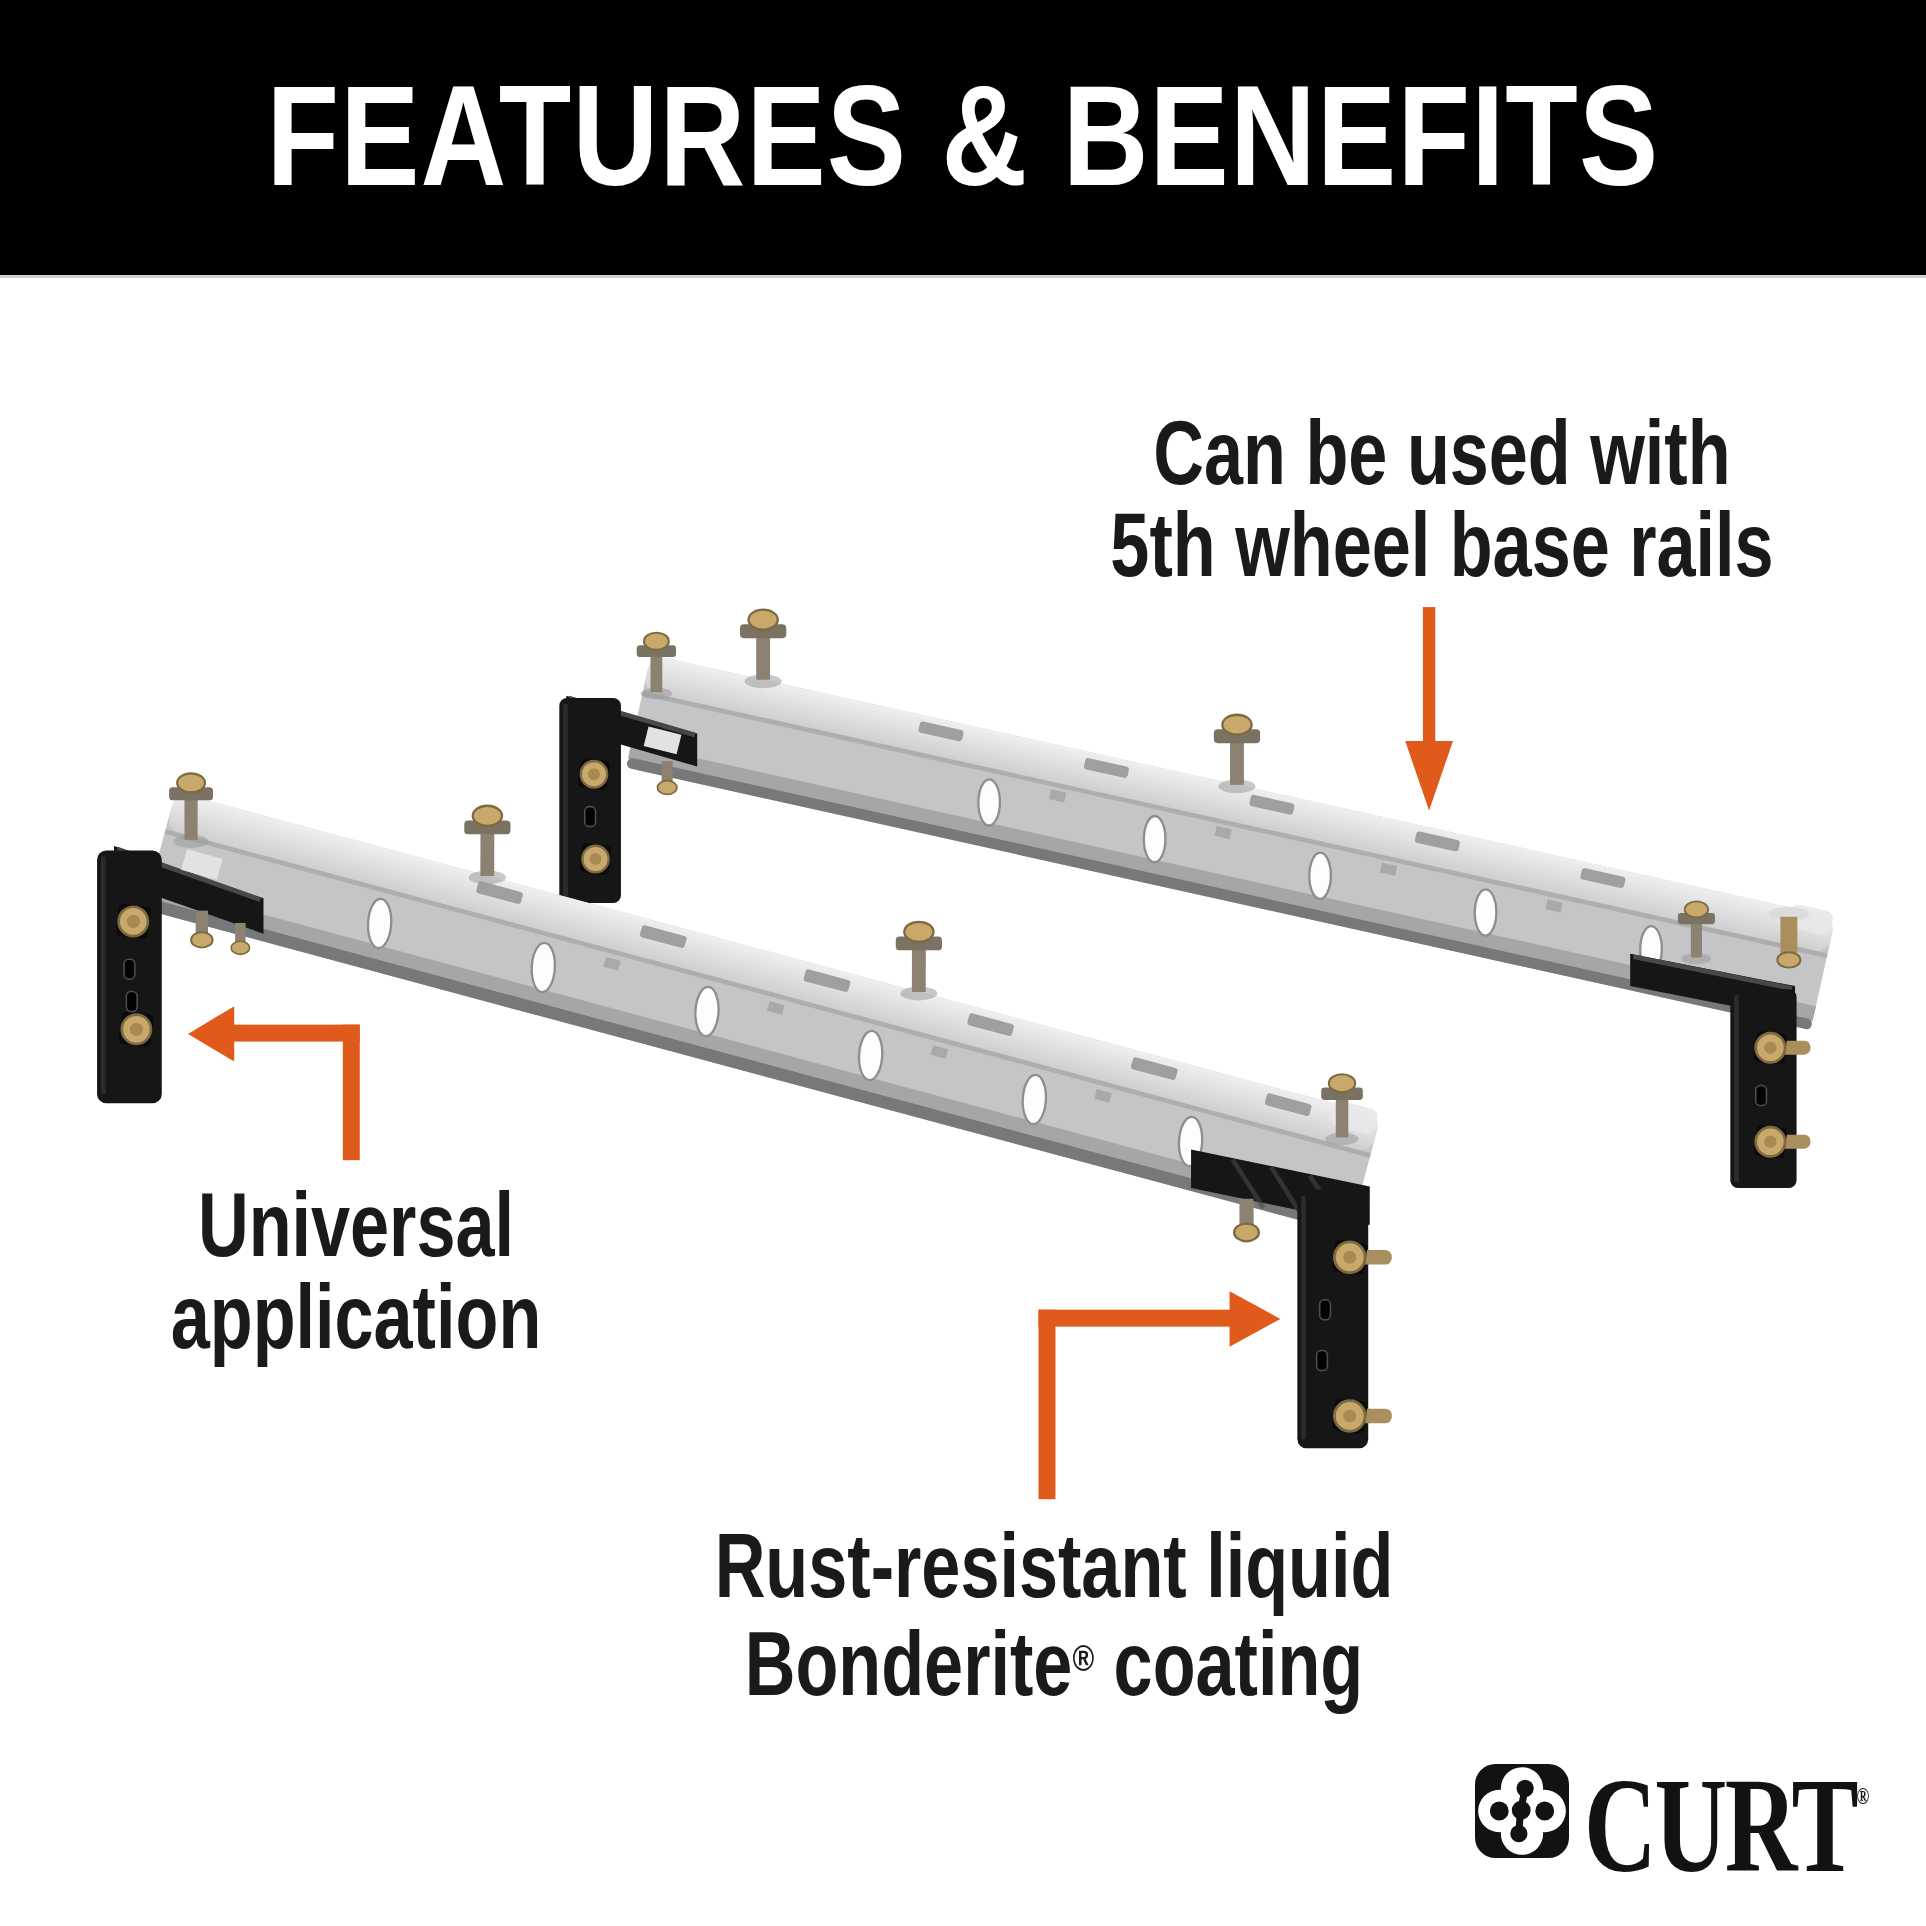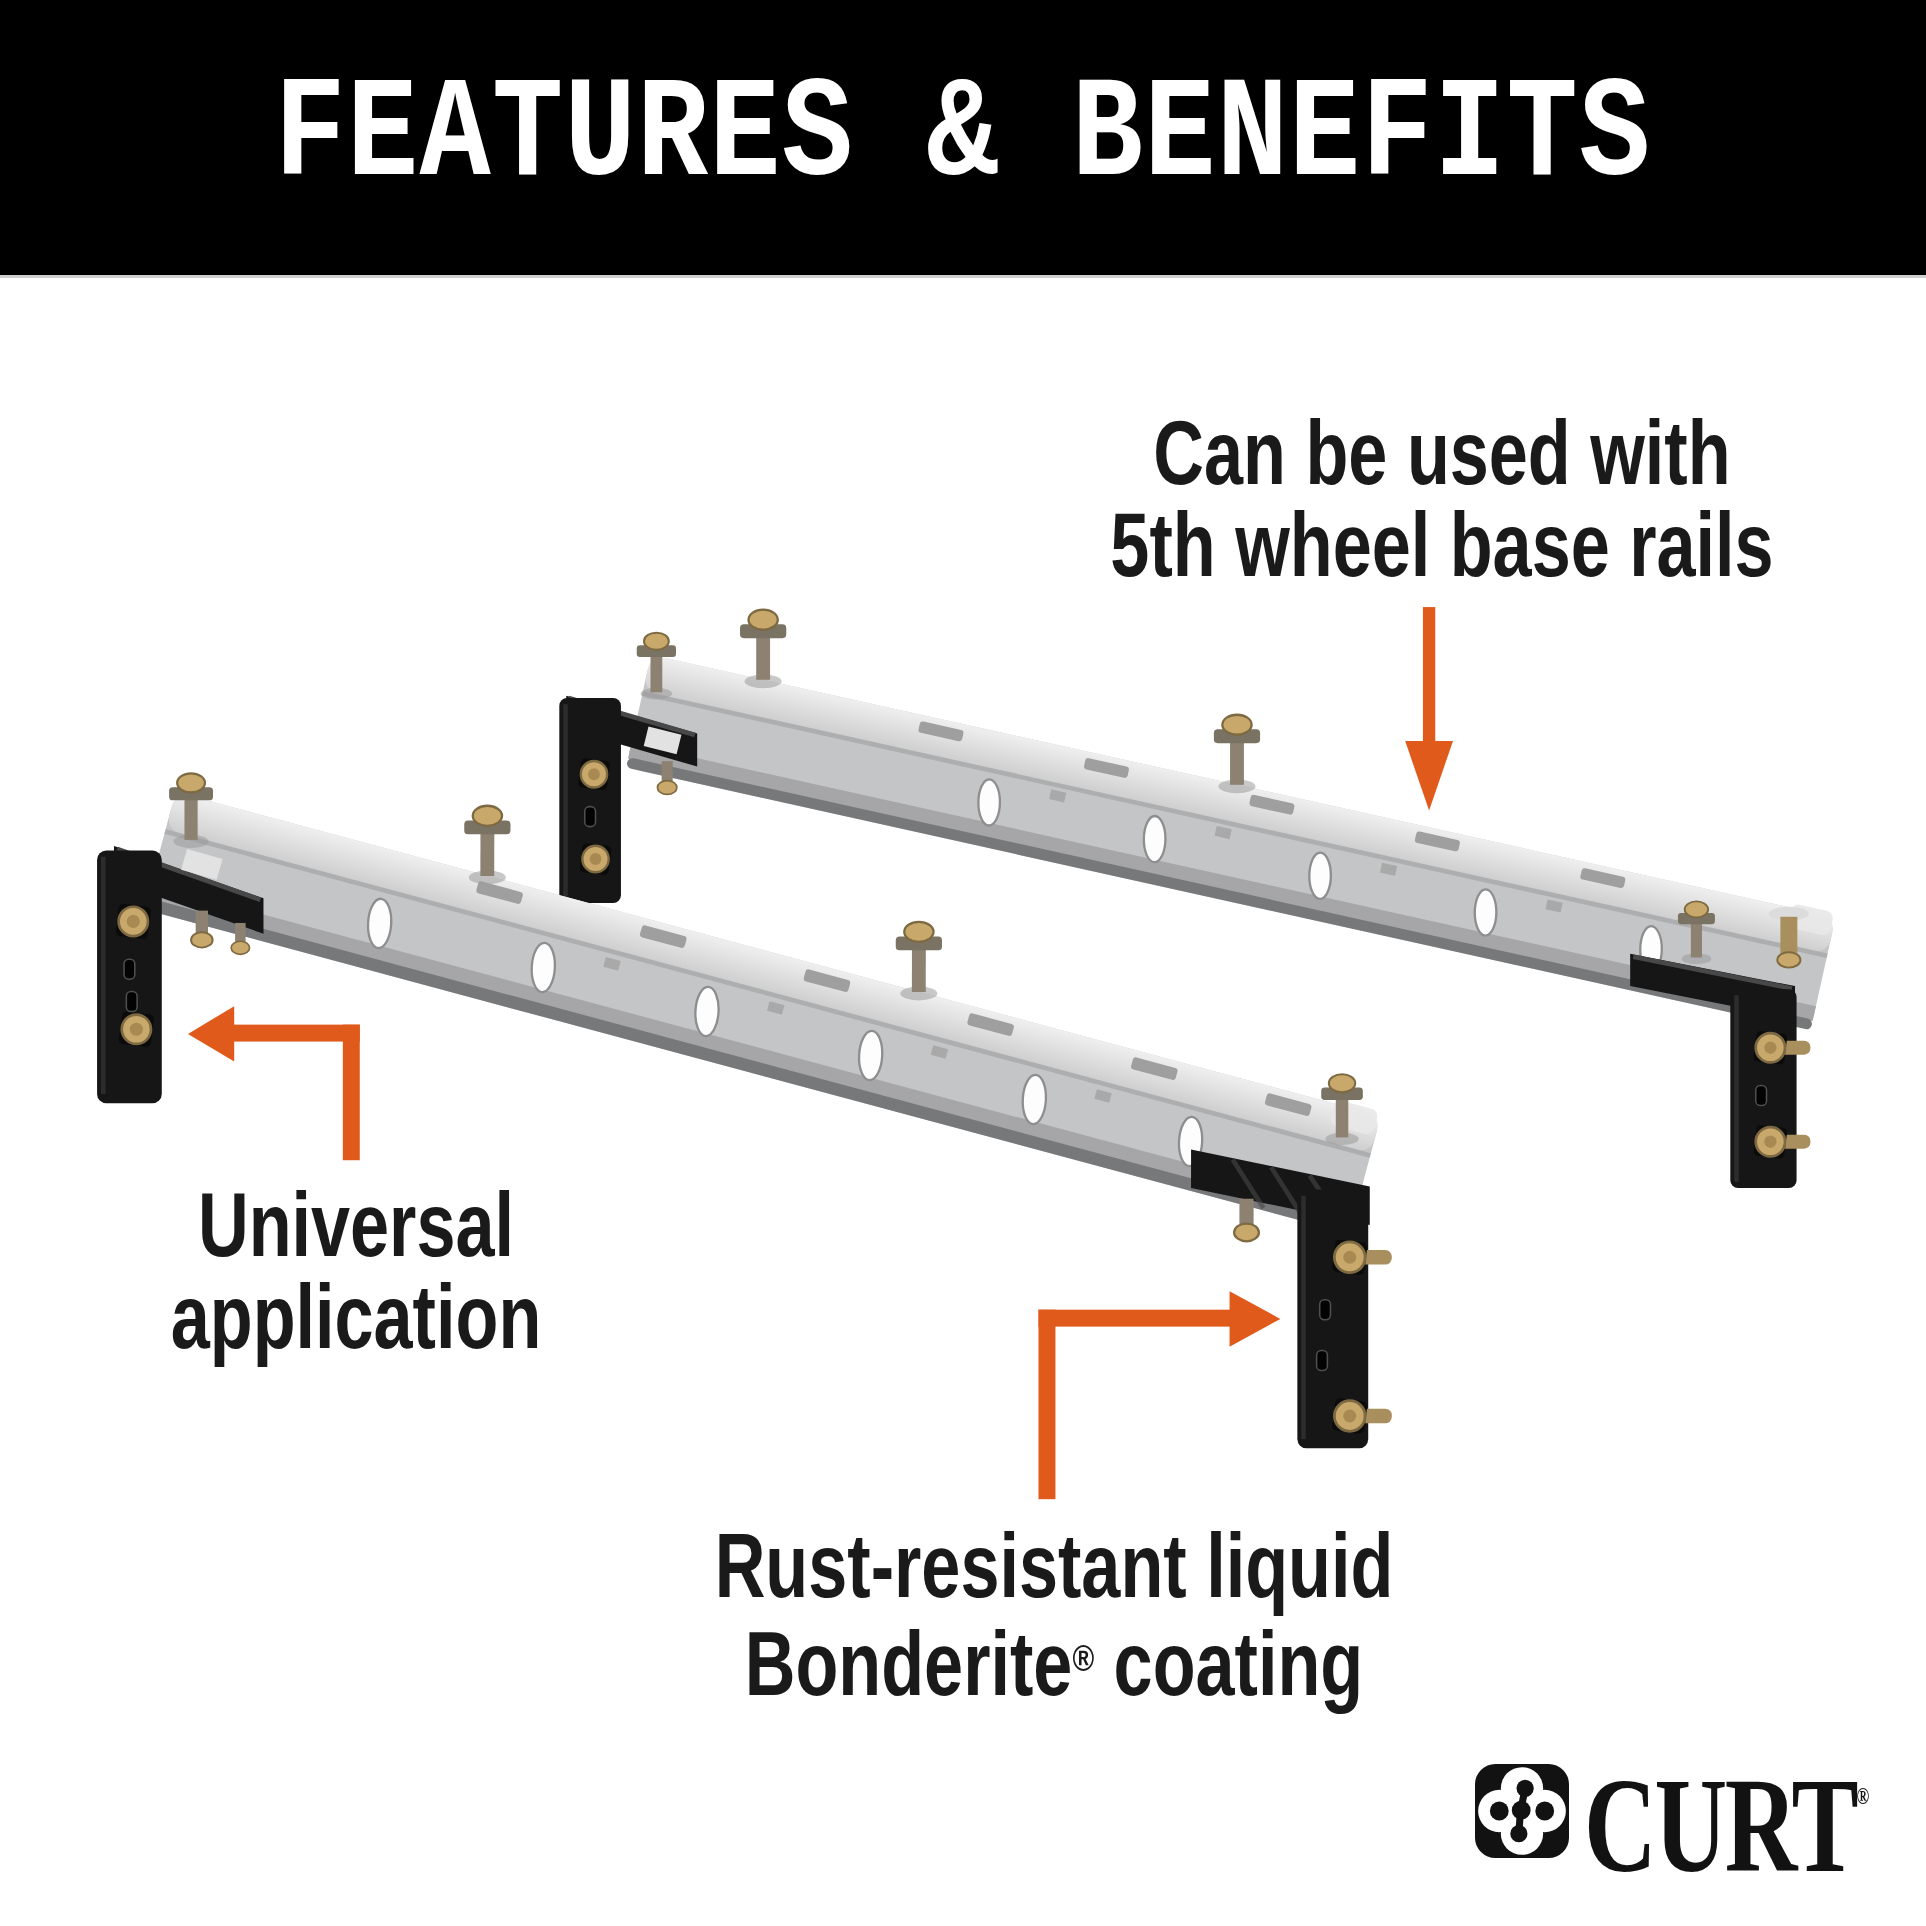--- a/index.html
+++ b/index.html
@@ -1,20 +1,20 @@
 <!DOCTYPE html>
 <html style="--c-bg: #FFFFFF; --c-banner_bg: #000000; --c-banner_fg: #FFFFFF; --c-text: #1A1A1A; --c-accent: #E05A1C; --c-rail_top: #E6E6E6; --c-rail_face: #C4C5C7; --c-rail_lower: #A6A6A8; --c-rail_edge: #77787A; --c-bracket: #161616; --c-bracket_hi: #484848; --c-bolt_gold: #C9A96B; --c-bolt_dark: #7E6A42; --c-stud_gray: #8D8272;font-size:12.3px"><head>
 <meta charset="utf-8">
 <style>
   html,body{margin:0;padding:0;background:#fff;}
   #canvas{position:relative;width:1926px;height:1926px;background:var(--c-bg,#fff);overflow:hidden;
           font-family:"Liberation Sans", sans-serif;}
   
   .banner{position:absolute;left:0;top:0;width:1926px;height:275px;background:var(--c-banner_bg,#000);
-          border-bottom:3.1px solid #cfcfcf;font-family:Liberation Mono, monospace;}
+          border-bottom:3.1px solid #cfcfcf;}
   .banner-title{position:absolute;left:50%;top:136px;transform:translate(-50%,-50%) scaleX(.83);
           white-space:nowrap;color:var(--c-banner_fg,#fff);font-weight:700;font-size:143px;letter-spacing:1.5px;}
   
   .callout{position:absolute;transform:translate(-50%,-50%) scaleX(.78);color:var(--c-text,#1a1a1a);
           font-weight:700;font-size:90px;line-height:92px;text-align:center;white-space:nowrap;}
   .callout .reg{font-size:.42em;vertical-align:.62em;}
   
   .logo{position:absolute;left:1475px;top:1746px;display:flex;align-items:center;gap:15.4px;}
   .logo-word{font-family:"Liberation Serif", serif;font-weight:700;font-size:136px;line-height:100px;
           color:#121212;transform:scaleX(.74);transform-origin:left center;letter-spacing:-3.1px;white-space:nowrap;}

